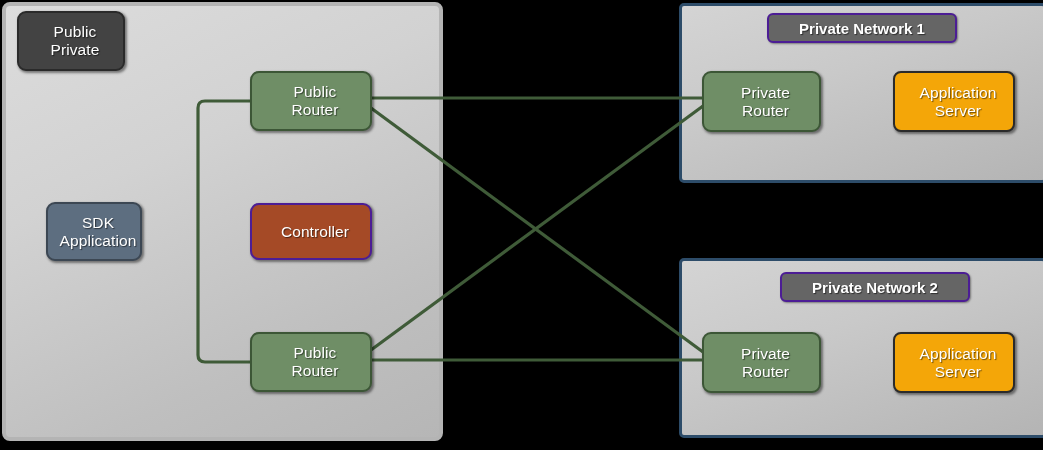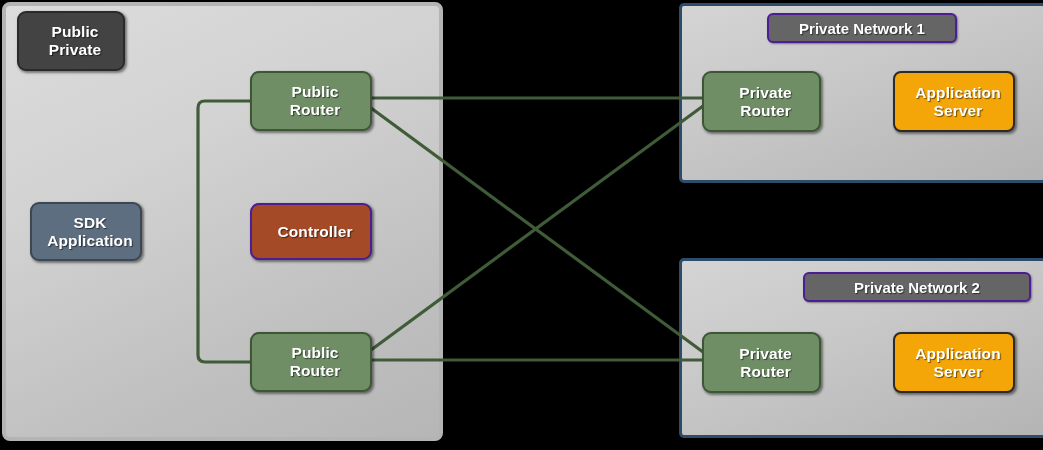--- a/index.html
+++ b/index.html
@@ -45,21 +45,21 @@
 
   
   .node {
     position: absolute;
     box-sizing: border-box;
     display: flex;
     align-items: center;
     justify-content: center;
     text-align: center;
     color: #ffffff;
-    font-weight: bold;
+    font-weight: normal;
     font-size: 15.5px;
     line-height: 1.16;
     letter-spacing: 0.1px;
     text-shadow: 1px 1px 1px rgba(0,0,0,0.55);
     border-radius: 9px;
     z-index: 5;
     box-shadow: 1.5px 1.5px 2.5px rgba(0,0,0,0.45);
     padding-left: 8px;
   }
   .node span { display: block; }
@@ -140,21 +140,21 @@
 
   <div class="panel panel-public"></div>
 
   <div class="node node-dark" style="left:17px; top:11px; width:108px; height:60px;">
     <div>
       <span>Public</span>
       <span>Private</span>
     </div>
   </div>
 
-  <div class="node node-sdk" style="left:30px; top:202px; width:112px; height:59px;text-align:center;">
+  <div class="node node-sdk" style="left:46px; top:202px; width:96px; height:59px;text-align:center;">
     <div>
       <span>SDK</span>
       <span>Application</span>
     </div>
   </div>
 
   <div class="node node-controller" style="left:250px; top:203px; width:122px; height:57px;">
     <div>
       <span>Controller</span>
     </div>
@@ -189,21 +189,21 @@
 
   <div class="node node-appserver" style="left:893px; top:71px; width:122px; height:61px;">
     <div>
       <span>Application</span>
       <span>Server</span>
     </div>
   </div>
 
   <div class="panel panel-private panel-private-2"></div>
 
-  <div class="badge" style="left:803px; top:272px; width:228px; height:30px;">
+  <div class="badge" style="left:780px; top:272px; width:190px; height:30px;">
     <span>Private Network 2</span>
   </div>
 
   <div class="node node-router" style="left:702px; top:332px; width:119px; height:61px;">
     <div>
       <span>Private</span>
       <span>Router</span>
     </div>
   </div>
 

